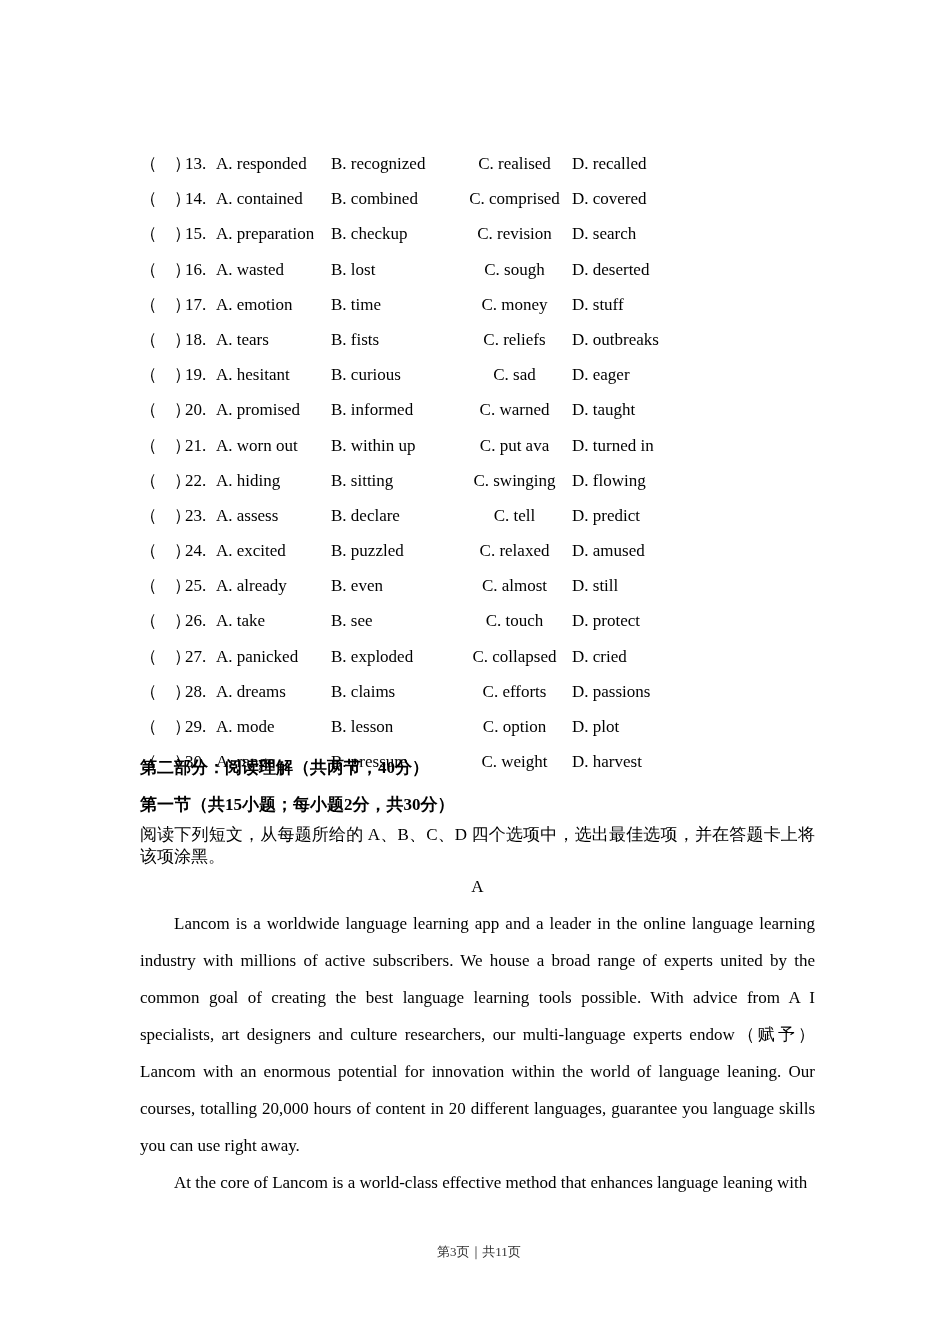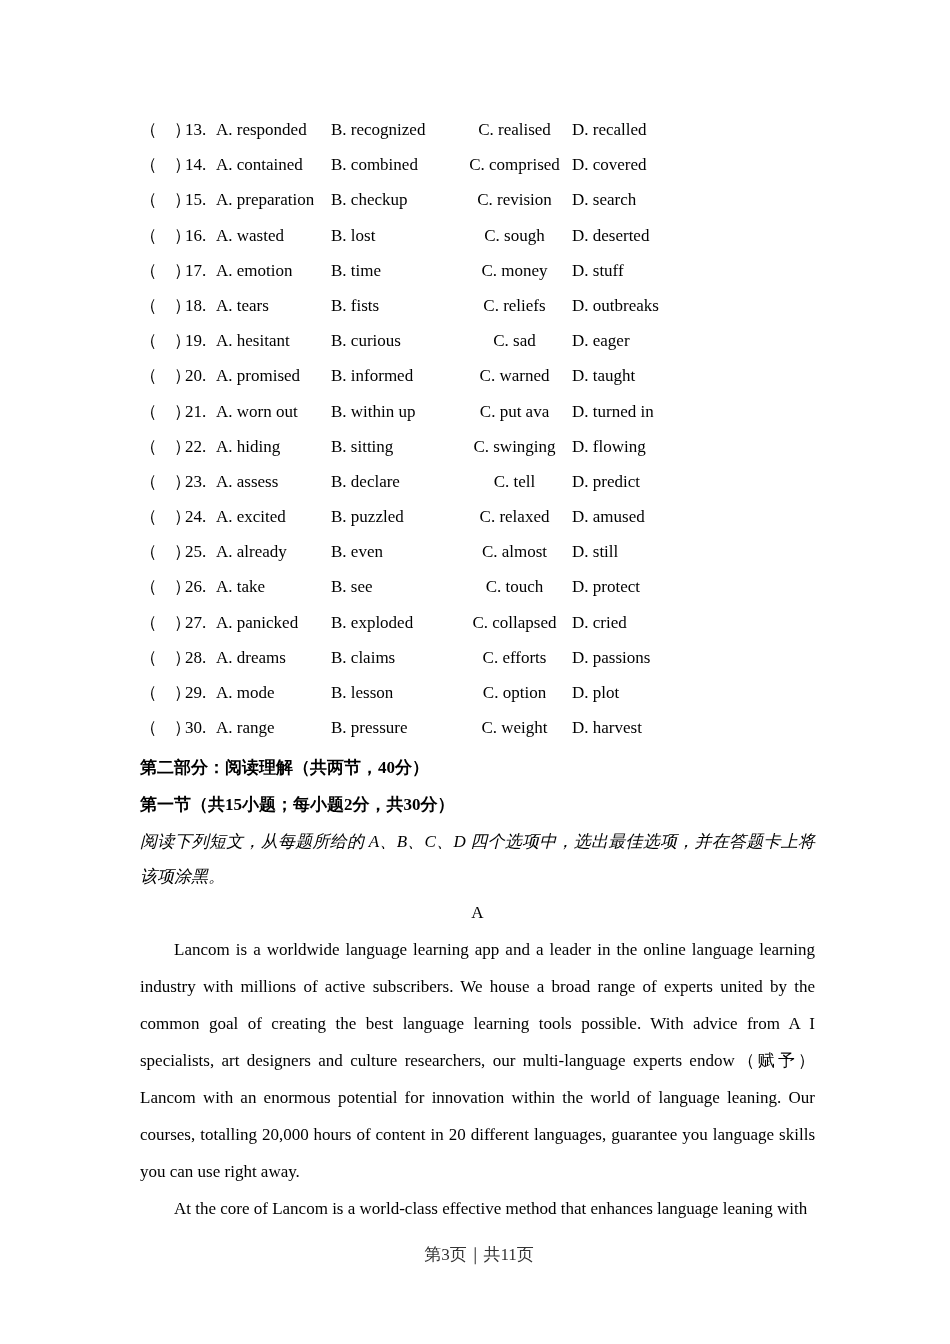--- a/index.html
+++ b/index.html
@@ -23,57 +23,56 @@
     display: flex;
     align-items: baseline;
     height: 35.2px;
     line-height: 35.2px;
     white-space: nowrap;
   }
   .q-cell { display: inline-block; }
   .q-bracket { width: 45px; white-space: pre; }
   .q-num { width: 31px; }
   .q-a { width: 115px; }
-  .q-b { width: 126px; }
+  .q-b { width: 126px; margin-top: 34px; }
   .q-c { width: 115px; text-align: center; }
   .q-d { flex: 1; }
   
   .part-title {
     text-align: left;
     font-weight: bold;
     line-height: 37px;
     margin-top: 4px;
   }
   .section-title {
     font-weight: bold;
     line-height: 38px;
   }
   .instructions {
-    line-height: 35px;
+    line-height: 22px;
     text-align: justify;
-    font-style: italic;
   }
   .passage-label {
     text-align: center;
     line-height: 36px;
     margin-top: 1px;
   }
   .passage p {
     line-height: 37px;
     text-align: justify;
     text-indent: 2em;
   }
   
   .footer {
     position: absolute;
     left: 0;
     right: 0;
     top: 1243px;
     text-align: center;
-    font-size: 17px;
+    font-size: 13px;
     color: #333333;
     font-family: "Liberation Serif", "DejaVu Serif", serif;
     padding-left: 8px;
   }
 </style>
 </head>
 <body>
 
 <div class="page">
   <div class="content">

